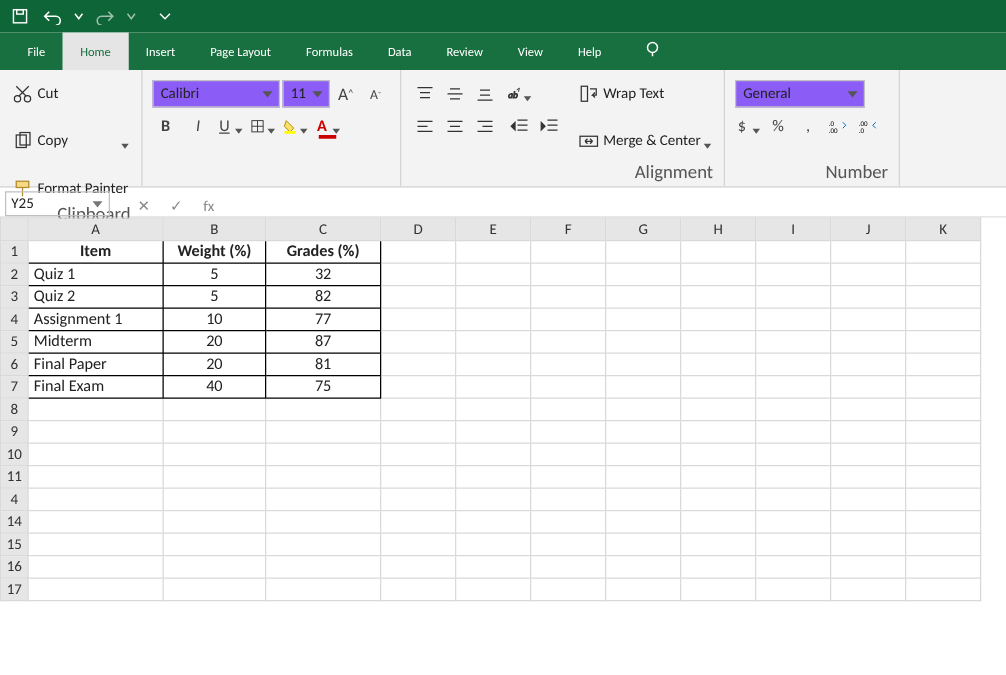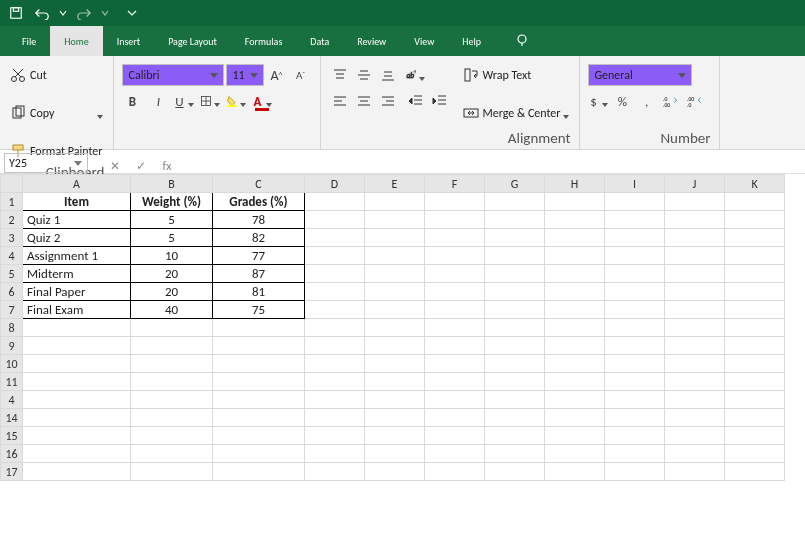--- a/index.html
+++ b/index.html
@@ -360,21 +360,21 @@
           <td class="dcell cG"></td>
           <td class="dcell cH"></td>
           <td class="dcell cI"></td>
           <td class="dcell cJ"></td>
           <td class="dcell cK"></td>
         </tr>
         <tr class="r2">
           <td class="rowhdr">2</td>
           <td class="dcell cA">Quiz 1</td>
           <td class="dcell cB center">5</td>
-          <td class="dcell cC center">78</td>
+          <td class="dcell cC center">32</td>
           <td class="dcell cD"></td>
           <td class="dcell cE"></td>
           <td class="dcell cF"></td>
           <td class="dcell cG"></td>
           <td class="dcell cH"></td>
           <td class="dcell cI"></td>
           <td class="dcell cJ"></td>
           <td class="dcell cK"></td>
         </tr>
         <tr class="r3">

